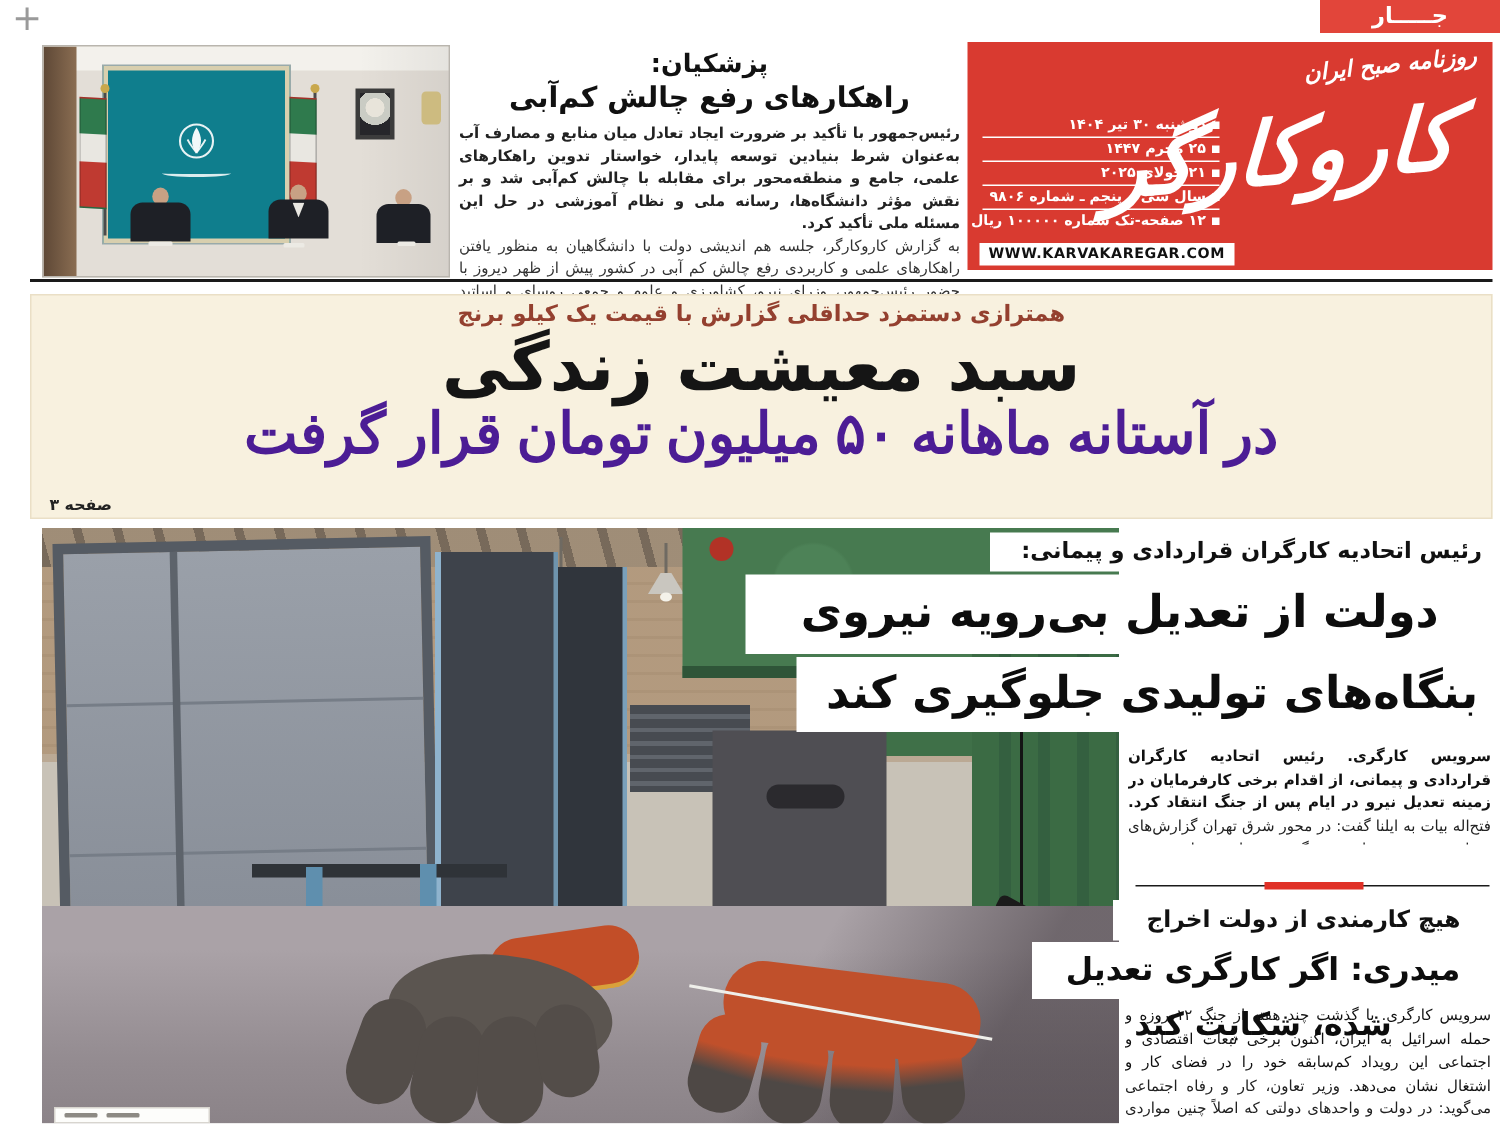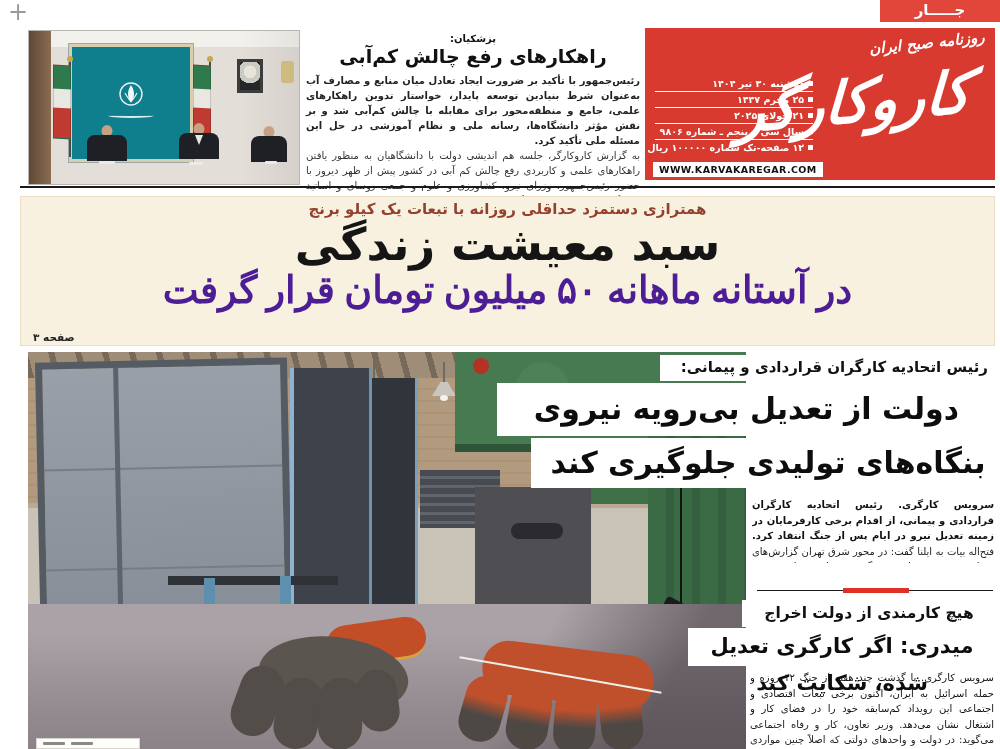--- a/index.html
+++ b/index.html
@@ -43,21 +43,21 @@
   .person .head { position:absolute; left:50%; transform:translateX(-50%); top:0;
                   width:11px; height:12px; border-radius:50%; background:#c8a184; }
   .person .body { position:absolute; left:0; top:10px; width:100%; height:26px;
                   border-radius:8px 8px 0 0; background:#1e2026; }
   .person .shirt { position:absolute; left:50%; transform:translateX(-50%); top:12px;
                    width:8px; height:10px; background:#e9e7e2; clip-path:polygon(50% 100%,0 0,100% 0); }
   .cab-paper { background:#eceae4; height:3px; border-radius:1px; }
 
   
   .pez { left:306px; top:33px; width:334px; height:152px; direction:rtl; text-align:center; color:#111; }
-  .pez-kicker { font-size:10px; font-weight:bold; }
+  .pez-kicker { font-size:17px; font-weight:bold; }
   .pez-h1 { font-size:19px; font-weight:bold; line-height:1.25; margin-top:1px; }
   .pez-h2 { font-size:18px; font-weight:bold; line-height:1.2; }
   .pez-lead { margin-top:4px; font-size:10px; font-weight:bold; text-align:justify; line-height:1.5; color:#222; }
   .pez-body { font-size:10px; text-align:justify; line-height:1.5; color:#333; }
   .pez-cont { margin-top:1px; font-size:11px; font-weight:bold; text-align:left; }
 
   
   .mast { left:645px; top:28px; width:350px; height:152px; background:#d93a30; overflow:hidden; }
   .mast-tagline { right:10px; top:6px; color:#fff; font-size:15px; font-weight:bold;
                   font-style:italic; transform:rotate(-6deg); direction:rtl; }
@@ -263,21 +263,21 @@
         <span class="mast-bullet"></span>
         <span>۱۲ صفحه-تک شماره ۱۰۰۰۰۰ ریال</span>
       </div>
     </div>
     <div class="abs mast-web">WWW.KARVAKAREGAR.COM</div>
   </div>
 
   <div class="abs top-rule"></div>
 
   <div class="abs lead-box">
-    <div class="lead-kicker">همترازی دستمزد حداقلی روزانه با تبعات یک کیلو برنج</div>
+    <div class="lead-kicker">همترازی دستمزد حداقلی گزارش با قیمت یک کیلو برنج</div>
     <div class="lead-h1">سبد معیشت زندگی</div>
     <div class="lead-h2">در آستانه ماهانه ۵۰ میلیون تومان قرار گرفت</div>
     <div class="lead-pageref">صفحه ۳</div>
   </div>
 
   <div class="abs photo">
     <div class="abs ph-brick"></div>
     <div class="abs ph-floor"></div>
     <div class="abs ph-truss"></div>
 

